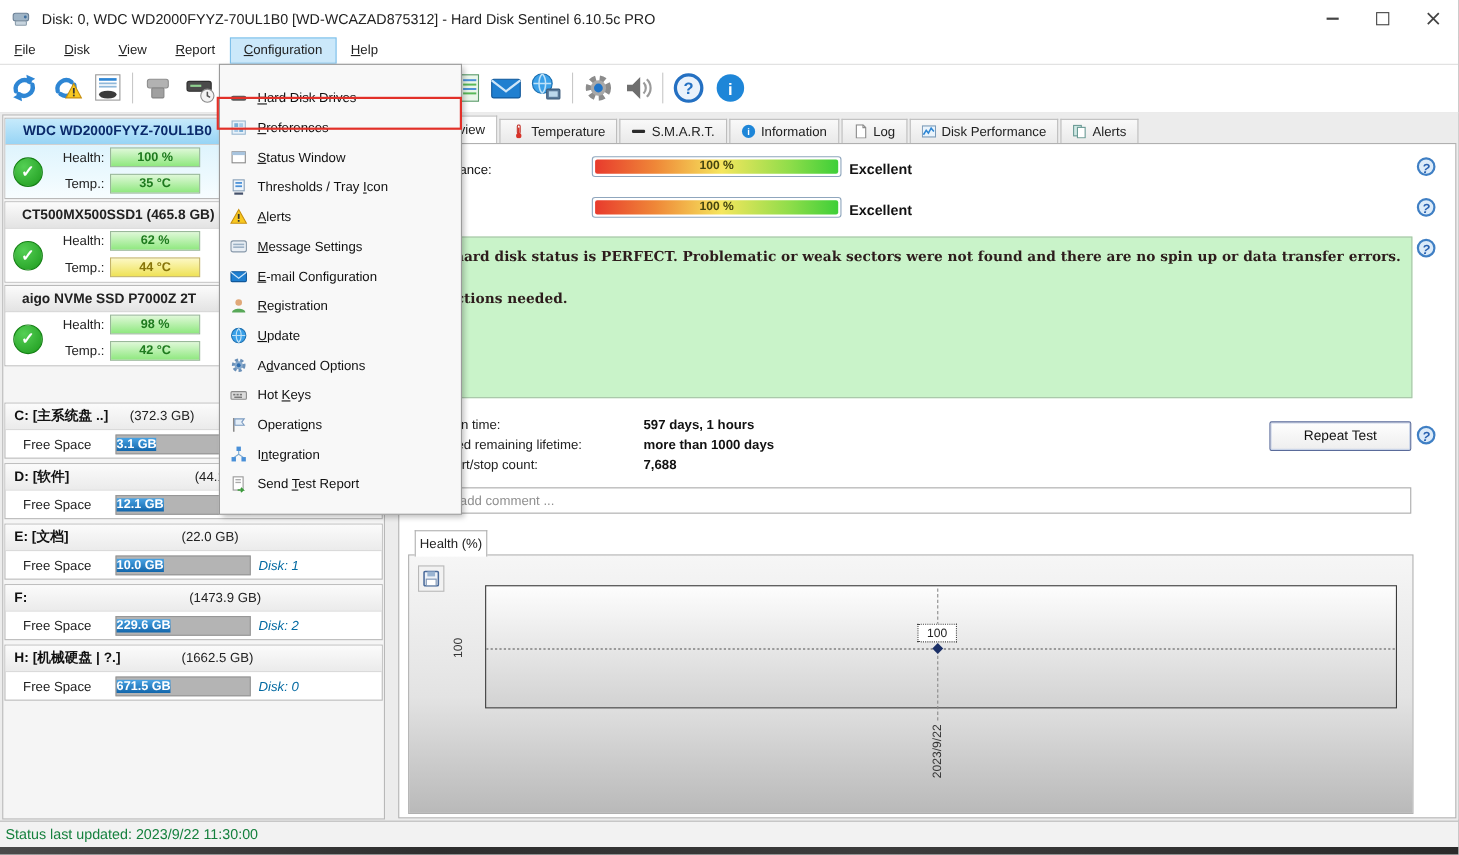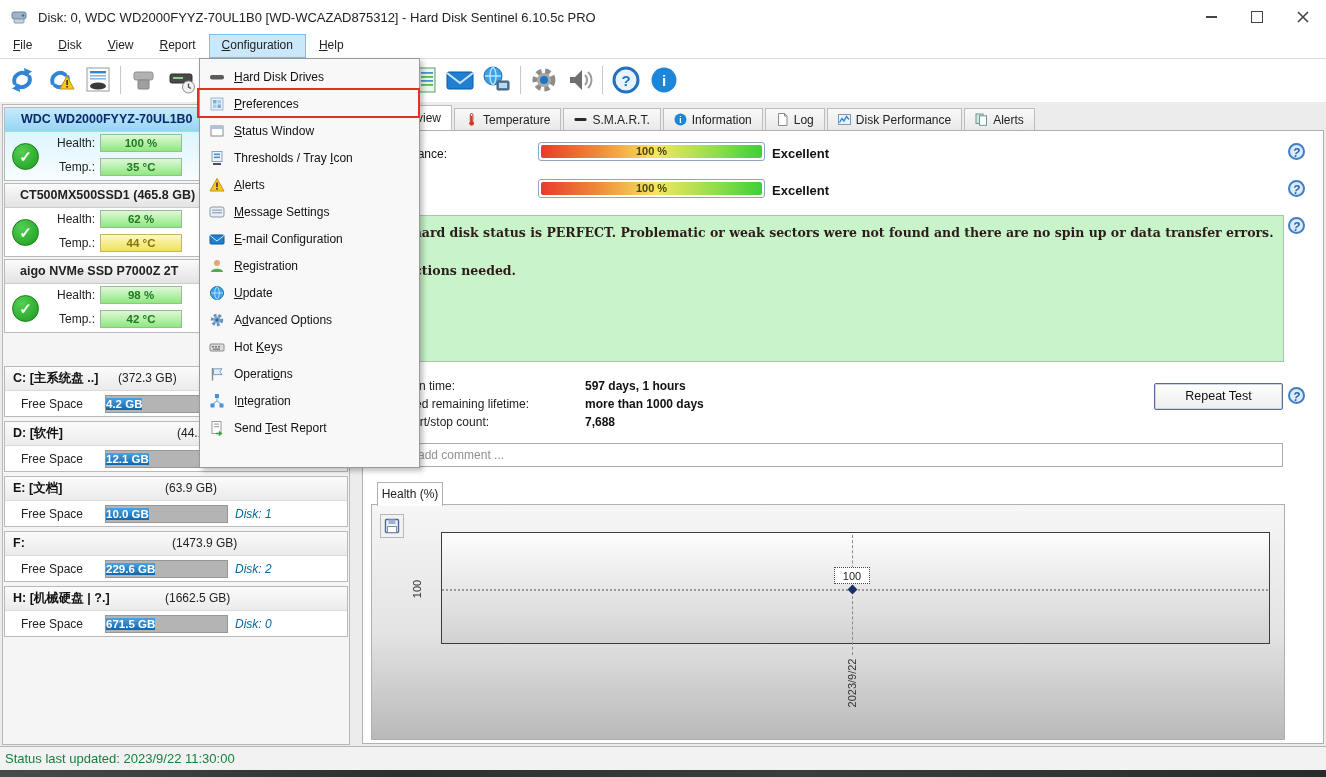--- a/index.html
+++ b/index.html
@@ -101,21 +101,21 @@
   .vtext{white-space:nowrap;font-size:11px;color:#333;transform:rotate(-90deg);transform-origin:center;display:block;}
   .ylabelwrap{position:absolute;left:30px;top:72px;width:30px;height:24px;display:flex;align-items:center;justify-content:center;}
   .xlabelwrap{position:absolute;left:445px;top:148px;width:70px;height:60px;display:flex;align-items:center;justify-content:center;}
   
   .statusbar{left:0;top:746px;width:1326px;height:24px;background:#f2f2f2;border-top:1px solid #b5b5b5;
              display:flex;align-items:center;box-sizing:border-box;}
   .statusbar span{margin-left:5px;font-size:13px;color:#15803d;}
   .bottomstrip{left:0;top:770px;width:1326px;height:7px;background:linear-gradient(90deg,#4a4a4a,#2e2e2e 30%,#3c3c3c 60%,#2a2a2a);}
   
   .cfgmenu{left:199px;top:58px;width:221px;height:410px;background:#f8f8f8;border:1px solid #9a9a9a;
-           box-shadow:3px 3px 5px rgba(0,0,0,.25);z-index:50;box-sizing:border-box;padding-top:4px;}
+           box-shadow:3px 3px 5px rgba(0,0,0,.25);z-index:50;box-sizing:border-box;padding-top:16px;}
   .cmi{height:27px;display:flex;align-items:center;}
   .cmi .ic{width:34px;display:flex;justify-content:center;flex:0 0 34px;}
   .cmi .lbl{font-size:12px;color:#111;white-space:nowrap;}
   .redbox{left:197px;top:88px;width:223px;height:30px;border:2px solid #e23028;z-index:60;box-sizing:border-box;}
 </style>
 </head>
 <body>
 
 <div id="root">
 
@@ -294,41 +294,41 @@
       </div>
     </div>
 
     <div class="pcard" style="top:261px;">
       <div class="phead">
         <span>C: [主系统盘 ..]</span>
         <span class="pcap cx1">(372.3 GB)</span>
       </div>
       <div class="prow">
         <span class="plabel">Free Space</span>
-        <span class="pbar"><span class="pfill" style="width: 77%;">4.2 GB</span></span>
+        <span class="pbar"><span class="pfill" style="width: 77%;">3.1 GB</span></span>
         <span class="pdisk"></span>
       </div>
     </div>
 
     <div class="pcard" style="top:316px;">
       <div class="phead">
         <span>D: [软件]</span>
         <span class="pcap cx2">(44.1 GB)</span>
       </div>
       <div class="prow">
         <span class="plabel">Free Space</span>
         <span class="pbar"><span class="pfill" style="width: 73%;">12.1 GB</span></span>
         <span class="pdisk"></span>
       </div>
     </div>
 
     <div class="pcard" style="top:371px;">
       <div class="phead">
         <span>E: [文档]</span>
-        <span class="pcap cx3">(63.9 GB)</span>
+        <span class="pcap cx3">(22.0 GB)</span>
       </div>
       <div class="prow">
         <span class="plabel">Free Space</span>
         <span class="pbar"><span class="pfill" style="width: 76%;">10.0 GB</span></span>
         <span class="pdisk">Disk: 1</span>
       </div>
     </div>
 
     <div class="pcard" style="top:426px;">
       <div class="phead">

